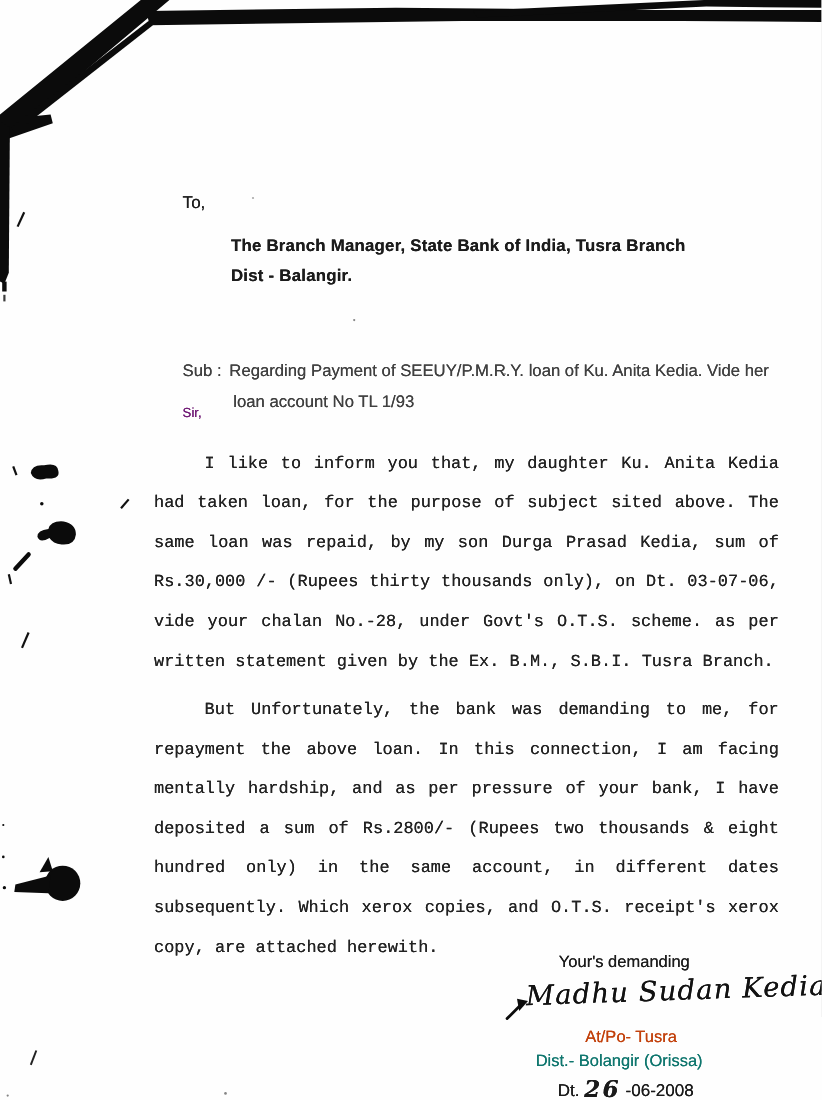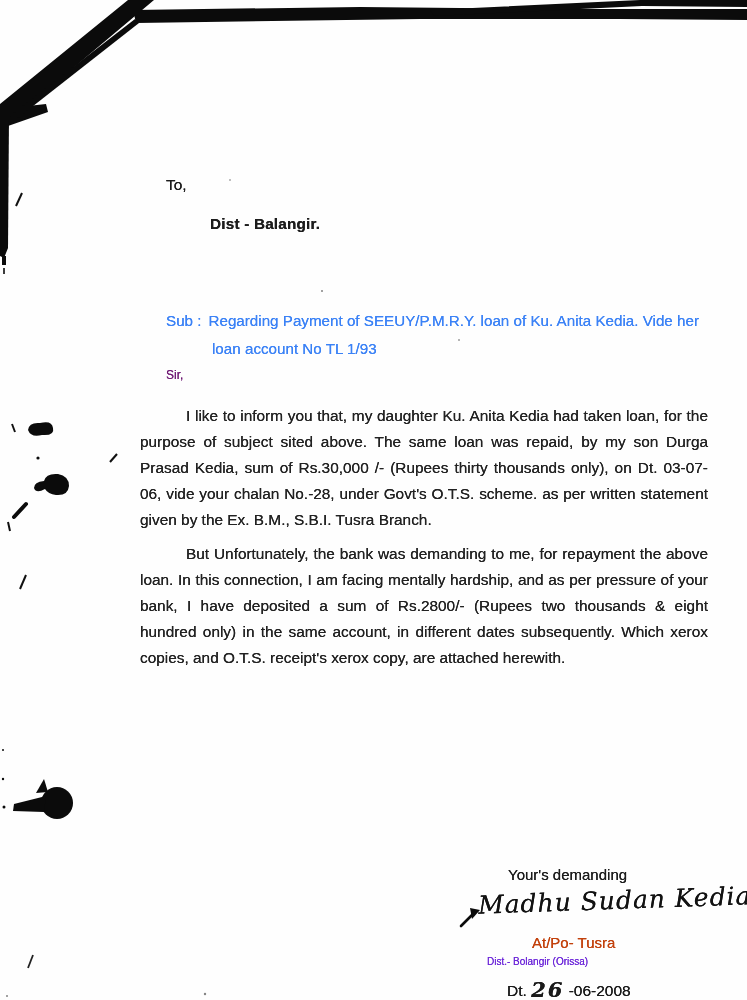--- a/index.html
+++ b/index.html
@@ -19,48 +19,49 @@
     inset: 0;
     width: 747px;
     height: 1000px;
     pointer-events: none;
     z-index: 1;
   }
   .txt { position: absolute; z-index: 2; text-shadow: 0 0 0.35px currentColor; }
 
   .to-line      { left: 166px; top: 176px; font-size: 15.5px; }
   .recipient    { left: 210px; top: 210px; font-size: 15.3px; font-weight: bold; line-height: 27px; letter-spacing: 0.2px; }
-  .subject      { left: 166px; top: 307px; font-size: 15.2px; line-height: 28px; color: #3b82f6; }
+  .subject      { left: 166px; top: 324px; font-size: 15.2px; line-height: 28px; color: #404040; }
   .subject .cont-line { margin-left: 46px; }
   .subject-label { margin-right: 7px; }
   .salutation   { left: 166px; top: 368px; font-size: 12px; color: #701a75; }
 
   .body-block   { left: 140px; top: 403px; width: 568px; }
   .body-block p {
     font-size: 15.4px;
-    line-height: 26px;
+    line-height: 36px;
     text-align: justify;
     text-indent: 46px;
     margin-bottom: 8px;
     color: #222;
+    font-family: Liberation Mono, monospace;
   }
 
   .closing      { left: 508px; top: 866px; font-size: 15px; }
   .signature    {
     left: 478px; top: 886px;
     font-family: "DejaVu Serif", serif;
     font-style: italic;
     font-size: 25px;
     letter-spacing: 1px;
     transform: rotate(-2deg);
     color: #121212;
     white-space: nowrap;
   }
   .address1     { left: 532px; top: 934px; font-size: 15px; color: #c2410c; }
-  .address2     { left: 487px; top: 956px; font-size: 10px; color: #6d28d9; }
+  .address2     { left: 487px; top: 956px; font-size: 15px; color: #0f766e; }
   .date-line    { left: 507px; top: 977px; font-size: 15.5px; color: #1a1a1a; }
   .date-day     {
     font-family: "DejaVu Serif", serif;
     font-style: italic;
     font-weight: bold;
     font-size: 21px;
     letter-spacing: 2px;
     vertical-align: -1px;
   }
 </style>
@@ -110,20 +111,21 @@
       <circle cx="322" cy="291" r="1" opacity="0.5"></circle>
       <circle cx="459" cy="340" r="1" opacity="0.4"></circle>
       <circle cx="205" cy="994" r="1.2" opacity="0.5"></circle>
       <circle cx="7" cy="996" r="1" opacity="0.5"></circle>
       <circle cx="230" cy="180" r="1" opacity="0.35"></circle>
     </g>
   </svg>
 
   <div class="txt to-line">To,</div>
   <div class="txt recipient">
+    <div>The Branch Manager, State Bank of India, Tusra Branch</div>
     <div>Dist - Balangir.</div>
   </div>
 
   <div class="txt subject">
     <div>
       <span class="subject-label">Sub :</span><span>Regarding Payment of SEEUY/P.M.R.Y. loan of Ku. Anita Kedia. Vide her</span>
     </div>
     <div class="cont-line">loan account No  TL 1/93</div>
   </div>
 

